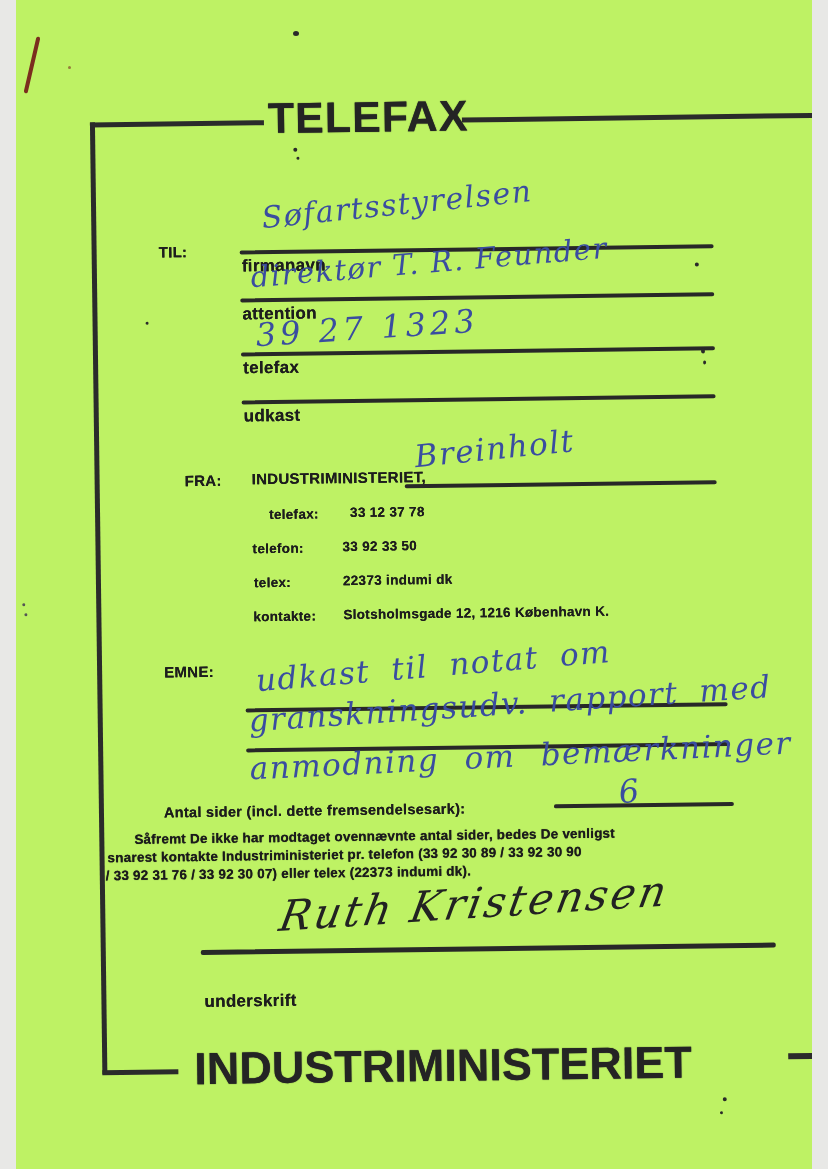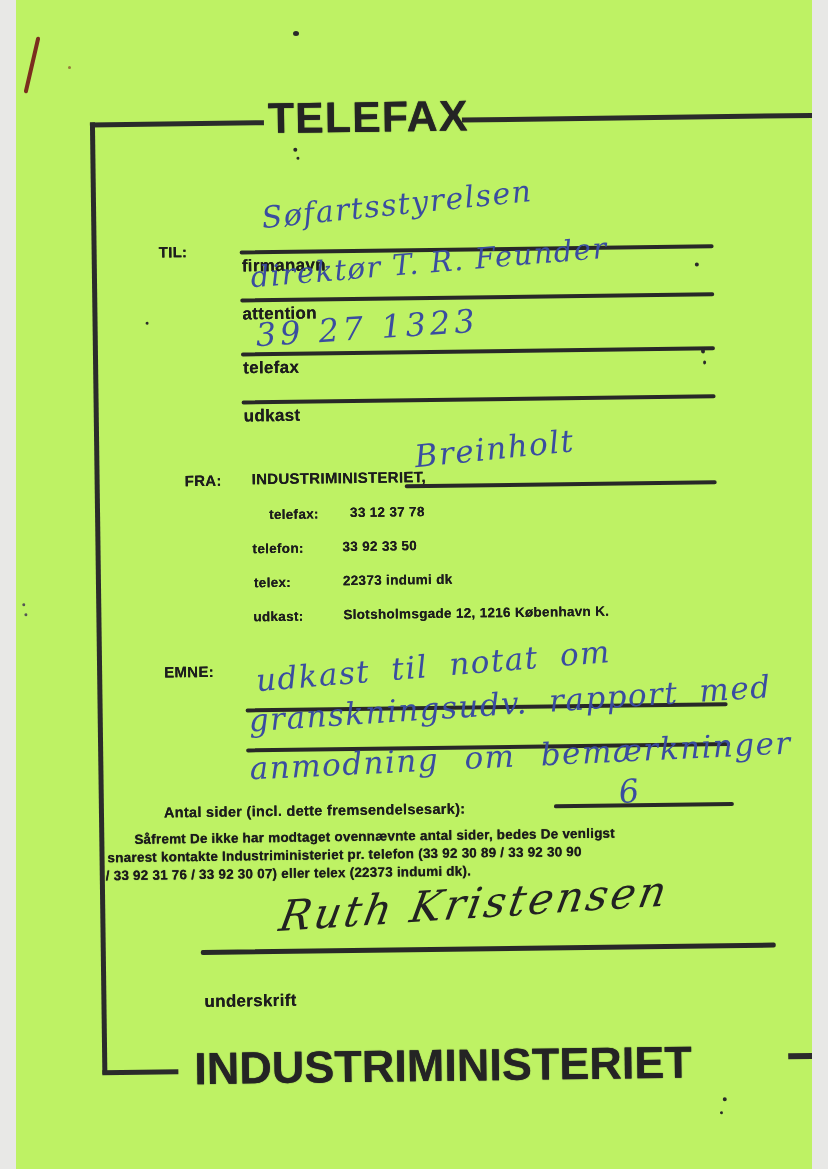--- a/index.html
+++ b/index.html
@@ -81,21 +81,21 @@
 
     <div class="lbl sz13" style="left:254px;top:505px;">telefax:</div>
     <div class="lbl sz13" style="left:327px;top:504px;margin-left:8px;">33 12 37 78</div>
 
     <div class="lbl sz13" style="left:237px;top:539px;">telefon:</div>
     <div class="lbl sz13" style="left:327px;top:538px;">33 92 33 50</div>
 
     <div class="lbl sz13" style="left:238px;top:573px;">telex:</div>
     <div class="lbl sz13" style="left:327px;top:572px;">22373 indumi dk</div>
 
-    <div class="lbl sz13" style="left:237px;top:607px;">udkast:</div>
+    <div class="lbl sz13" style="left:237px;top:607px;">kontakte:</div>
     <div class="lbl sz13" style="left:327px;top:606px;">Slotsholmsgade 12, 1216 København K.</div>
 
     <div class="lbl sz15" style="left:147px;top:660px;">EMNE:</div>
 
     <div class="hand" style="left:240px;top:660px;font-size:31px;word-spacing:10px;transform:rotate(-4deg);">udkast til notat om</div>
     <div class="rule" style="left:228px;top:706px;width:482px;"></div>
 
     <div class="hand" style="left:232px;top:700px;font-size:31px;word-spacing:10px;transform:rotate(-3deg);">granskningsudv. rapport med</div>
     <div class="rule" style="left:228px;top:746px;width:484px;"></div>
 

